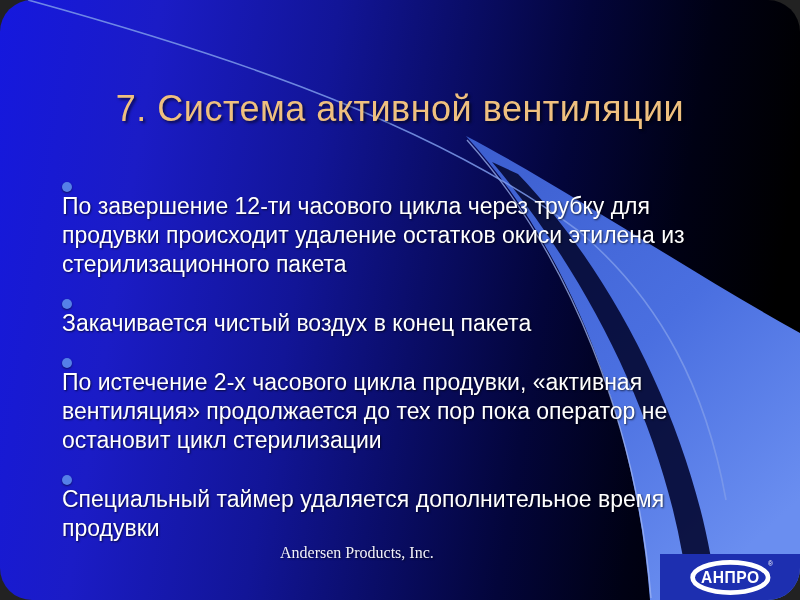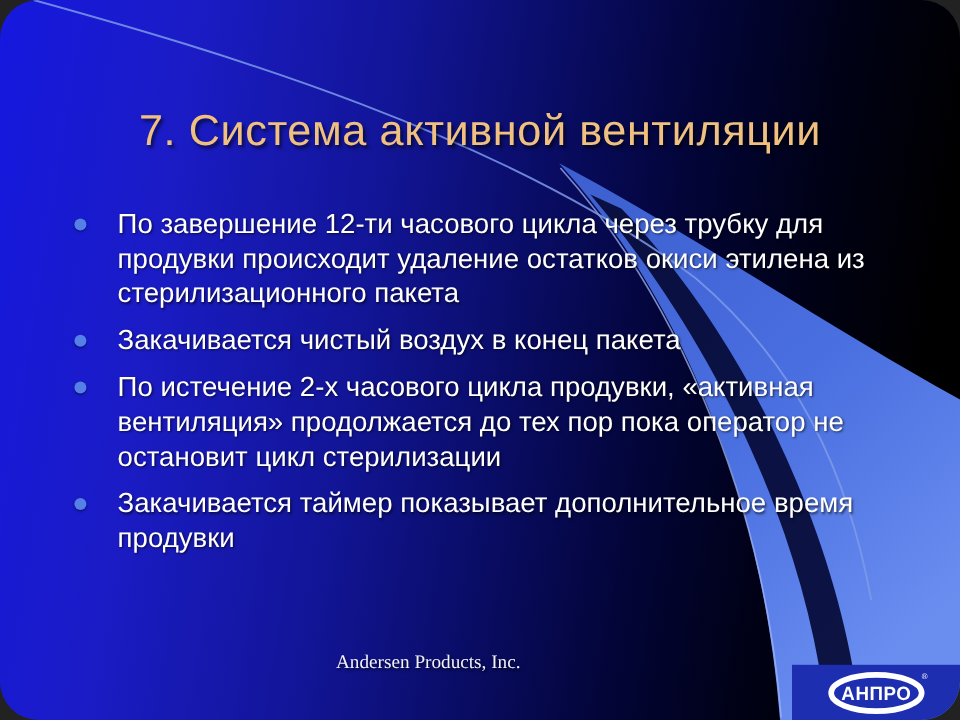--- a/index.html
+++ b/index.html
@@ -28,21 +28,21 @@
     text-align:center;
     font-size:36px;font-weight:400;letter-spacing:.5px;
     color:var(--title,#EFC07F);
     text-shadow:2px 2px 3px rgba(0,0,0,.6);
     z-index:3;
   }
   .bullets{
     position:absolute;left:62px;top:172px;width:682px;
     z-index:3;
   }
-  .bullet-row{display:flex;align-items:flex-start;margin-bottom:10px;}
+  .bullet-row{display:flex;align-items:flex-start;margin-bottom:10px;flex-direction:column;}
   .bullet-dot{
     flex:0 0 auto;width:10px;height:10px;border-radius:50%;
     background:var(--bullet-dot,#5580E8);
     margin:10px 26px 0 0;
     box-shadow:0 1px 2px rgba(0,0,0,.5);
   }
   .bullet-text{
     color:var(--body-text,#FFFFFF);
     font-size:23px;line-height:29px;
     text-shadow:1px 1px 2px rgba(0,0,0,.65);
@@ -105,21 +105,21 @@
     </div>
 
 
     <div class="bullet-row">
       <span class="bullet-dot"></span>
       <span class="bullet-text">По истечение 2-х часового цикла продувки, «активная вентиляция» продолжается до тех пор пока оператор не остановит цикл стерилизации</span>
     </div>
 
     <div class="bullet-row">
       <span class="bullet-dot"></span>
-      <span class="bullet-text">Закачивается таймер показывает дополнительное время продувки</span>
+      <span class="bullet-text">Специальный таймер удаляется дополнительное время продувки</span>
     </div>
   </div>
 
   <div class="footer">Andersen Products, Inc.</div>
 
   <div class="logo-box">
     <svg viewBox="0 0 140 45">
       <ellipse class="logo-oval" cx="64" cy="23" rx="40" ry="16"></ellipse>
       <text class="logo-text" x="64" y="29" textLength="62" lengthAdjust="spacingAndGlyphs">АНПРО</text>
       <text class="logo-tm" x="104" y="11">®</text>

